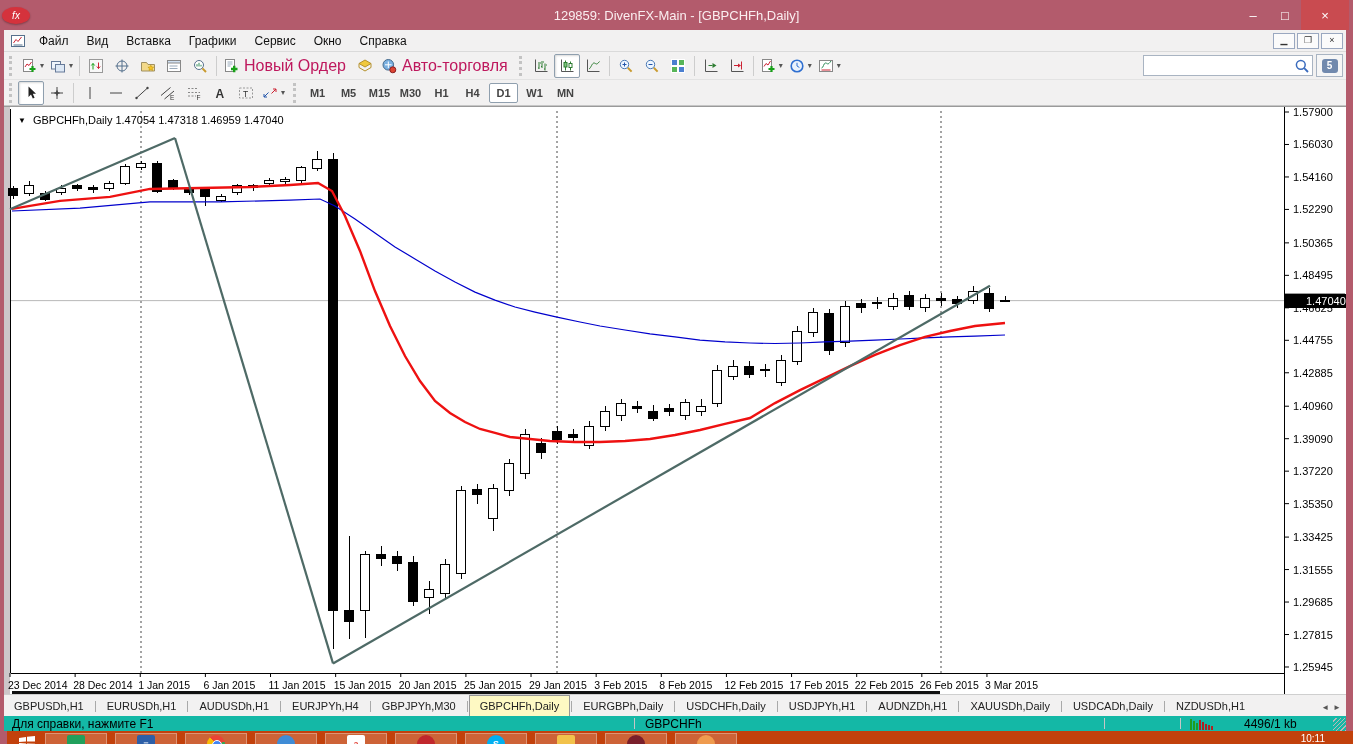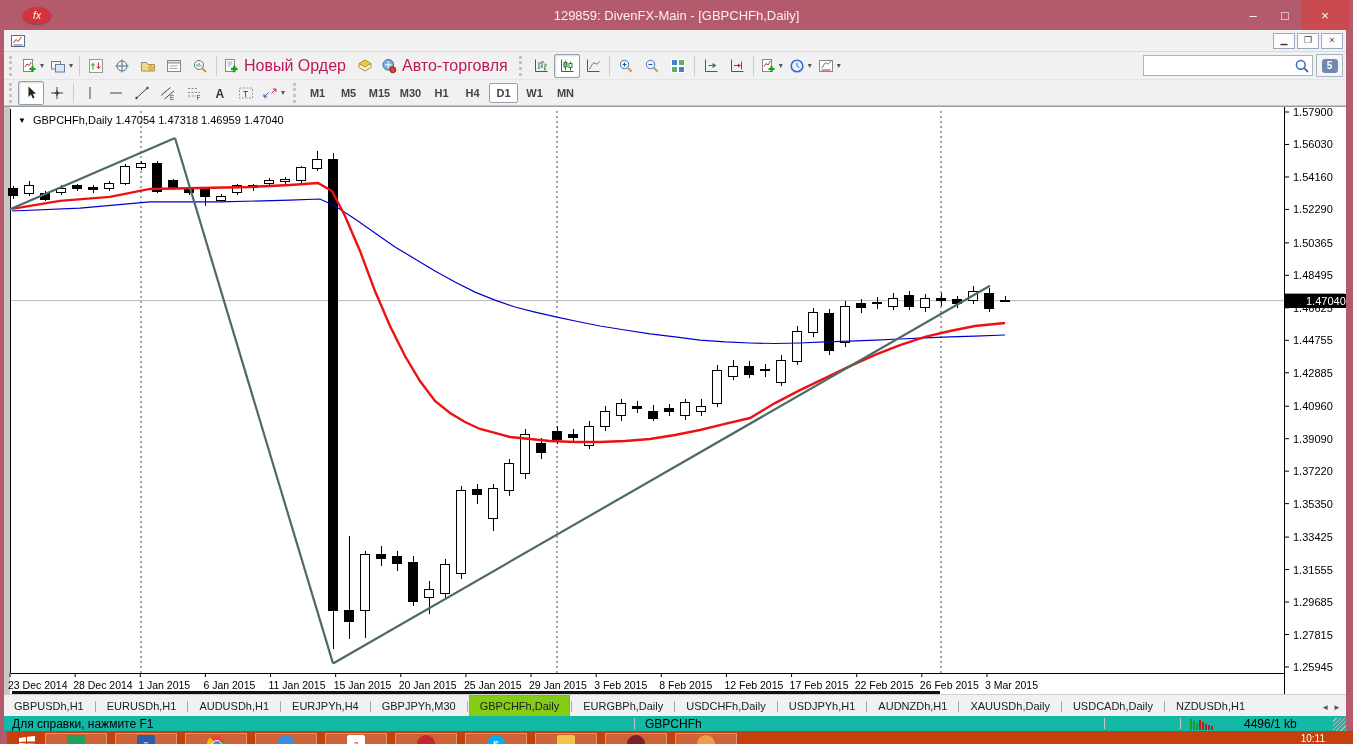--- a/index.html
+++ b/index.html
@@ -1,20 +1,20 @@
 <!DOCTYPE html>
 <html><head>
 <meta charset="utf-8">
 <style>
   *{box-sizing:border-box;margin:0;padding:0}
   html,body{margin:0;background:#888}
   .app{position:relative;width:1353px;height:744px;background:#b35b6c;font-family:"Liberation Sans",sans-serif;overflow:hidden;user-select:none}
   
   .titlebar{position:absolute;left:0;top:0;width:100%;height:30px;background:#b35b6c;color:#fbeef0;display:flex;align-items:center}
-  .logo{width:28px;height:17px;border-radius:50%;background:#d5323c;color:#fff;font-style:italic;font-weight:normal;font-size:10px;display:flex;align-items:center;justify-content:center;margin-left:23px;box-shadow:0 1px 2px rgba(0,0,0,.3)}
+  .logo{width:28px;height:17px;border-radius:50%;background:#d5323c;color:#fff;font-style:italic;font-weight:normal;font-size:10px;display:flex;align-items:center;justify-content:center;margin-left:2px;box-shadow:0 1px 2px rgba(0,0,0,.3)}
   .title{position:absolute;left:0;right:0;text-align:center;font-size:13px;pointer-events:none}
   .winbtns{position:absolute;right:4px;top:0;height:30px;display:flex;align-items:stretch}
   .wb{width:32px;display:flex;align-items:center;justify-content:center;font-size:13px;color:#fff}
   .wb.close{background:#c94b50;width:48px}
   
   .menubar{position:absolute;left:4px;right:7px;top:30px;height:22px;background:#f2f1f1;border-bottom:1px solid #dadada;display:flex;align-items:center;font-size:12px;color:#111}
   .menuicon{margin:0 4px 0 6px}
   .menuitem{padding:2px 9px}
   .mwin{position:absolute;right:3px;display:flex;gap:2px}
   .mwb{width:22px;height:16px;border:1px solid #9aa8c0;background:#fbfbfb;font-size:9px;line-height:13px;text-align:center;color:#333}
@@ -38,21 +38,21 @@
   .bubble{width:16px;height:14px;background:#7189ad;border-radius:3px;color:#fff;font-size:10px;font-weight:bold;text-align:center;line-height:14px}
   
   .chartwrap{position:absolute;left:4px;top:106px;width:1342px;height:588px;background:#fff;border-top:1px solid #9a9a9a}
   .chartwrap svg{position:absolute;left:0;top:0;font-family:"Liberation Sans",sans-serif}
   .infoline{position:absolute;left:14px;top:7px;font-size:11px;color:#000;display:flex;gap:7px;align-items:center;z-index:3}
   .infoline .tri{font-size:8px}
   .pricetag{position:absolute;left:1281px;top:187px;width:61px;height:14px;background:#000;color:#fff;font-size:11px;line-height:14px;padding-left:21px;z-index:3}
   
   .tabsbar{position:absolute;left:4px;right:7px;top:694px;height:22px;background:#f2f1f1;border-top:1px solid #cfcfcf;display:flex;align-items:flex-end;font-size:11px;color:#222}
   .tab{height:19px;padding:3px 10px 0;white-space:nowrap}
-  .tab.active{background:#84cc16;border:1px solid #979797;border-bottom:none;height:21px;padding-top:4px}
+  .tab.active{background:#fef9c3;border:1px solid #979797;border-bottom:none;height:21px;padding-top:4px}
   .tabsep{width:1px;height:11px;background:#a9a9a9;margin:0 1px 4px}
   .tabarrows{margin-left:auto;display:flex;gap:4px;margin-right:5px;margin-bottom:4px;color:#555;font-size:8px}
   .tabarrows span{cursor:default}
   
   .statusbar{position:absolute;left:4px;right:7px;top:716px;height:15px;background:#14b8a6;font-size:12px;color:#000}
   .statusbar>span{position:absolute;top:1px;white-space:nowrap}
   .ssep{position:absolute;top:2px;width:1px;height:11px;background:#c6c6c6}
   .grip{position:absolute;right:0;top:2px;width:13px;height:13px;background:repeating-linear-gradient(135deg,transparent 0 2px,#b9b9b9 2px 3px)}
   
   .taskbar{position:absolute;left:7px;right:0;top:731px;height:31px;background:#c2410c;overflow:hidden}
@@ -85,20 +85,21 @@
   <div class="menubar">
     <span class="menuicon icw" id="menu-chart-icon">
         <span class="icw">
           <svg class="ic" viewBox="0 0 16 16">
             <rect x="1.5" y="2.5" width="13" height="11" fill="#fff" stroke="#55708c"></rect>
             <path d="M3.5 10l2.5-3.5 2 2L11.5 4" stroke="#c23" fill="none"></path>
             <path d="M3.5 12h9" stroke="#55708c"></path>
           </svg>
         </span>
       </span>
+    <span id="menu-items"><span class="menuitem">Файл</span><span class="menuitem">Вид</span><span class="menuitem">Вставка</span><span class="menuitem">Графики</span><span class="menuitem">Сервис</span><span class="menuitem">Окно</span><span class="menuitem">Справка</span></span>
     <div class="mwin">
       <div class="mwb">▁</div>
       <div class="mwb">❐</div>
       <div class="mwb">×</div>
     </div>
   </div>
 
   <div class="toolbar" id="tb1">
     <div class="searchbox">
       <input type="text" placeholder="" style="">

